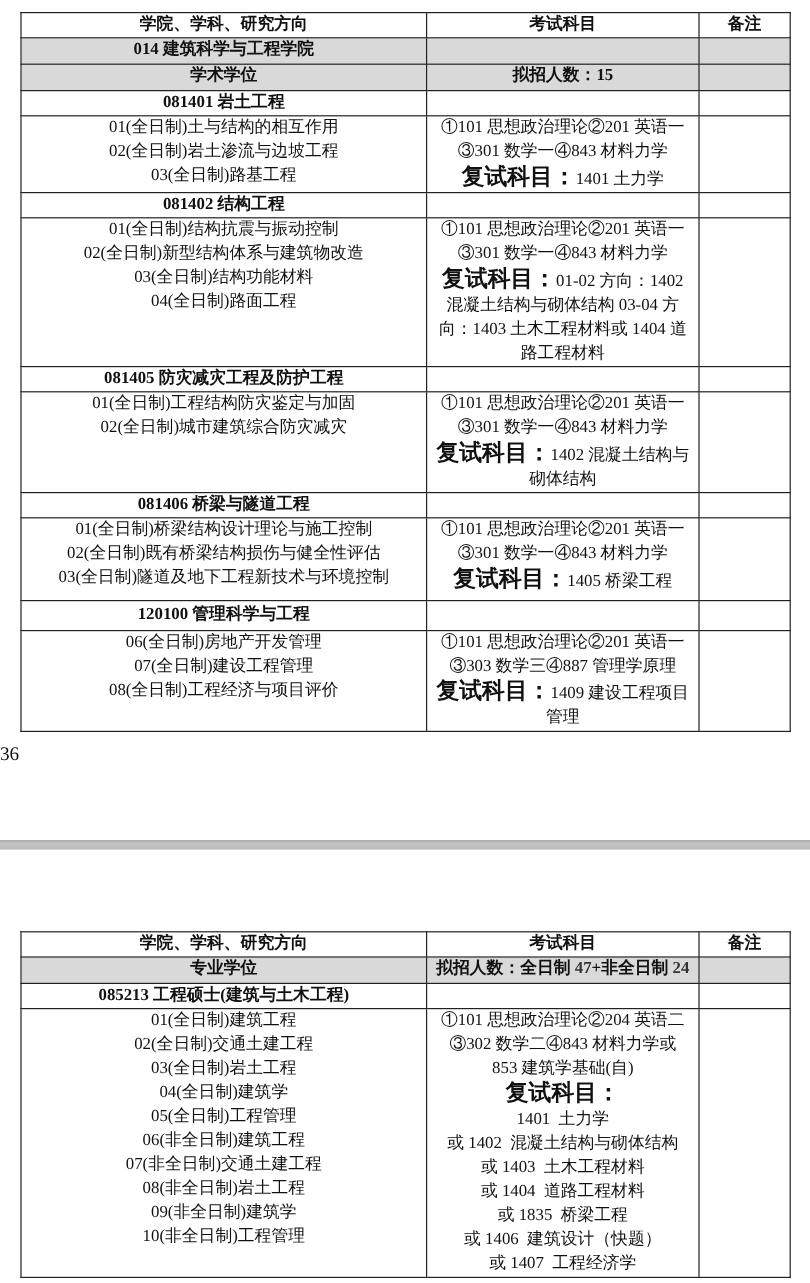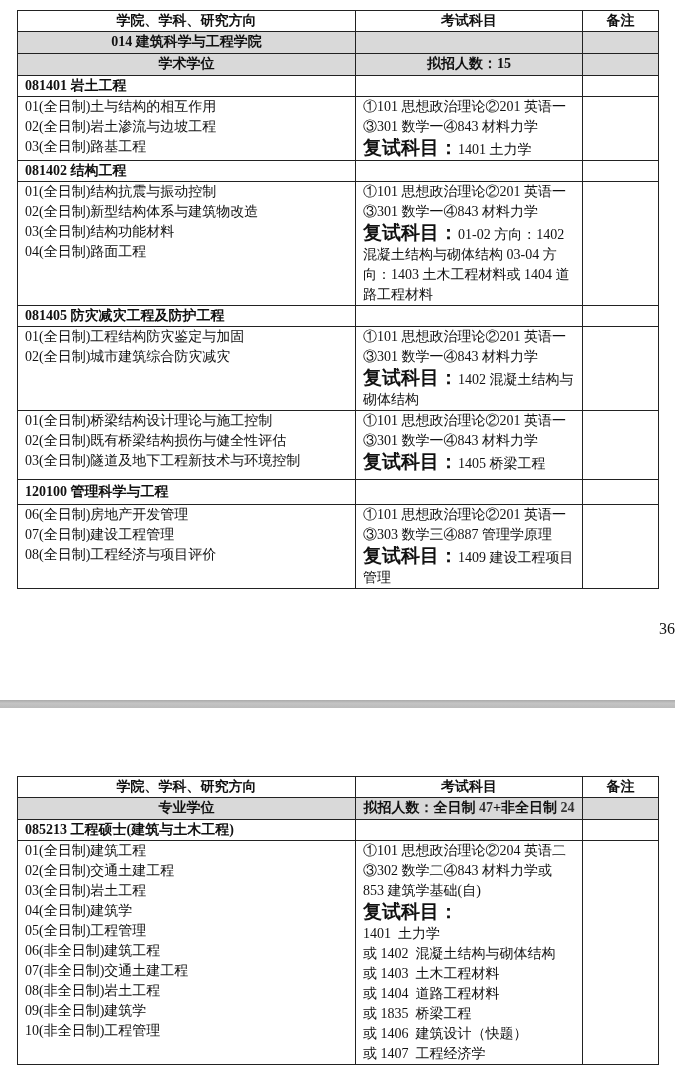--- a/index.html
+++ b/index.html
@@ -1,28 +1,28 @@
 <!DOCTYPE html>
 <html><head>
 <meta charset="utf-8">
 <style>
   html, body { margin:0; padding:0; background:#fff; }
   body { width:675px; height:1069px; position:relative; overflow:hidden;
          font-family:"Liberation Serif","DejaVu Serif",serif; color:#111; }
   .tbl { position:absolute; left:17px; width:641px; border-collapse:collapse; table-layout:fixed; }
-  .tbl td { border:1.3px solid #222; padding:0 7px; vertical-align:top; font-size:14px; line-height:20px; }
+  .tbl td { border:1.3px solid #222; padding:0 7px; vertical-align:top; font-size:14px; line-height:20px;text-align:center; }
   .tbl col.c1 { width:338px; } .tbl col.c2 { width:227px; } .tbl col.c3 { width:76px; }
   .hdr td { font-weight:bold; text-align:center; height:20px; }
   .gray td { background:#d9d9d9;margin-top:32px; }
   .gray td.center { text-align:center; font-weight:bold; }
   .subj td { font-weight:bold; height:20px; }
   .lines div { white-space:nowrap; }
   .exam div { white-space:normal; }
   b.lbl { font-weight:bold; font-family:"DejaVu Sans",sans-serif; font-size:19px; }
-  .page-num { position:absolute; top:620px; left:0; width:675px; text-align:right; font-size:16px; }
+  .page-num { position:absolute; top:620px; left:0; width:675px; text-align:left; font-size:16px; }
   .sep { position:absolute; left:0; top:700px; width:675px; height:8px; background:linear-gradient(#aaa,#c4c4c4 40%,#bbb); }
   .num { color:#333; }
 </style>
 </head>
 <body>
 
 <table class="tbl" style="top:10px;">
   <colgroup>
       <col class="c1">
       <col class="c2">
@@ -95,20 +95,25 @@
       <div>02(全日制)城市建筑综合防灾减灾</div>
     </td>
     <td class="exam">
       <div>①101 思想政治理论②201 英语一</div>
       <div>③301 数学一④843 材料力学</div>
       <div><b class="lbl">复试科目：</b><span>1402 混凝土结构与砌体结构</span></div>
     </td>
     <td></td>
   </tr>
 
+  <tr class="subj">
+    <td>081406 桥梁与隧道工程</td>
+        <td></td>
+        <td></td>
+  </tr>
   <tr style="height:69px;">
     <td class="lines">
       <div>01(全日制)桥梁结构设计理论与施工控制</div>
       <div>02(全日制)既有桥梁结构损伤与健全性评估</div>
       <div>03(全日制)隧道及地下工程新技术与环境控制</div>
     </td>
     <td class="exam">
       <div>①101 思想政治理论②201 英语一</div>
       <div>③301 数学一④843 材料力学</div>
       <div><b class="lbl">复试科目：</b><span>1405 桥梁工程</span></div>

